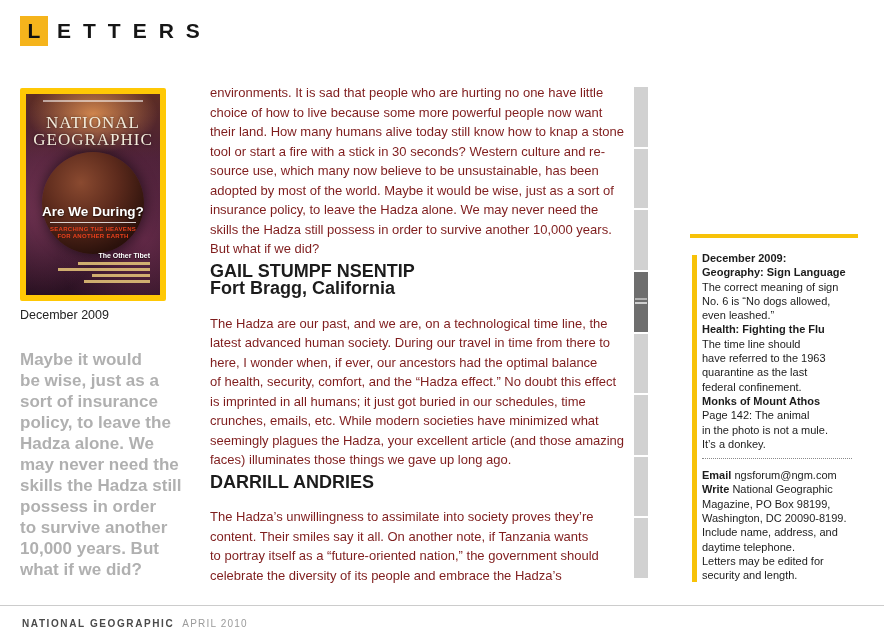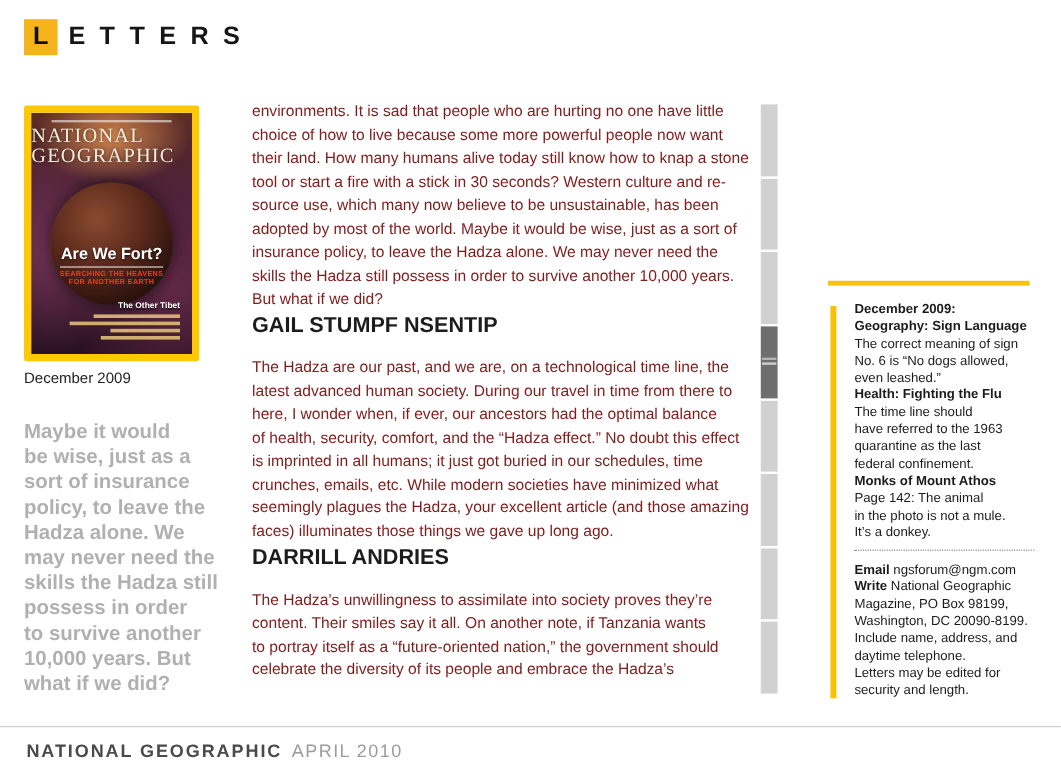--- a/index.html
+++ b/index.html
@@ -22,21 +22,21 @@
     border:6px solid #FFC805;border-radius:2px;overflow:hidden;
     background:
       radial-gradient(90px 55px at 50% 10%, rgba(238,156,86,.8), rgba(120,60,40,0) 72%),
       radial-gradient(95px 120px at 12% 58%, rgba(168,76,118,.5), rgba(0,0,0,0) 70%),
       radial-gradient(120px 140px at 88% 72%, rgba(150,62,104,.45), rgba(0,0,0,0) 72%),
       linear-gradient(180deg,#5d2d24 0%,#4a2036 32%,#3b1a2f 62%,#2a1122 100%);
   }
   .cover-inner{position:absolute;inset:0;}
   .microbar{position:absolute;top:6px;left:17px;width:100px;height:2px;background:rgba(255,255,255,.55);}
   .masthead{
-    position:absolute;top:10px;width:100%;text-align:left;
+    position:absolute;top:20px;width:100%;text-align:center;
     font-family:"Liberation Serif", serif;color:#f3ecdc;font-size:17px;line-height:17px;
     letter-spacing:1px;text-shadow:0 0 3px rgba(0,0,0,.5);
   }
   .planet{
     position:absolute;left:16px;top:58px;width:102px;height:102px;border-radius:50%;
     background:radial-gradient(circle at 38% 30%, #8a4a30 0%, #5c2a1c 40%, #2c120c 75%, #180805 100%);
     box-shadow:0 0 14px rgba(0,0,0,.6);
   }
   .headline-wrap{position:absolute;top:110px;width:100%;text-align:center;}
   .headline{font-weight:bold;font-size:13.5px;color:#ffffff;text-shadow:0 1px 2px rgba(0,0,0,.7);}
@@ -65,51 +65,51 @@
   .scrubber .seg{flex:1;background:#d1d1d1;position:relative;}
   .scrubber .seg.active{background:#6e6e6e;}
   .scrubber .grip{position:absolute;left:1px;right:1px;height:2px;background:#b2b2b2;}
   .scrubber .grip.g1{top:26px;}
   .scrubber .grip.g2{top:30px;background:#cfcfcf;}
   
   .rightcol{position:absolute;left:690px;top:231px;width:180px;}
   .corr-heading{font-size:13.5px;font-weight:bold;color:#111;}
   .corr-underline{height:4px;background:#F7C208;margin-top:3px;width:168px;}
   .corr-bar{position:absolute;left:2px;top:24px;width:5px;height:327px;background:#F7C208;}
-  .corr-content{margin-left:22px;margin-top:13px;width:156px;font-size:11px;line-height:14.3px;color:#1c1c1c;}
+  .corr-content{margin-left:12px;margin-top:13px;width:156px;font-size:11px;line-height:14.3px;color:#1c1c1c;}
   .corr-title{font-weight:bold;}
   .corr-body{white-space:pre-line;}
   .dotted-divider{border-top:1px dotted #8a8a8a;width:150px;margin:7px 0 9px 0;}
   .contact-line b{font-weight:bold;}
   .contact-val{white-space:pre-line;}
   .contact-note{white-space:pre-line;}
   
   .footer-rule{position:absolute;left:0;right:0;top:605px;height:1px;background:#cccccc;}
-  .footer{position:absolute;left:22px;top:618px;font-size:15px;}
+  .footer{position:absolute;left:22px;top:618px;font-size:10px;}
   .footer .brand{font-weight:bold;letter-spacing:1.6px;color:#4a4a4a;}
   .footer .issue{letter-spacing:1.2px;color:#9b9b9b;margin-left:8px;}
 </style>
 </head>
 <body>
 
 <div class="logo">
   <span class="lbox">L</span>
   <span class="rest">ETTERS</span>
 </div>
 
 <div class="cover">
   <div class="cover-inner">
     <div class="microbar"></div>
     <div class="masthead">
       <div>NATIONAL</div>
       <div>GEOGRAPHIC</div>
     </div>
     <div class="planet"></div>
     <div class="headline-wrap">
-      <div class="headline">Are We Fort?</div>
+      <div class="headline">Are We During?</div>
       <div class="headline-rule"></div>
       <div class="subhead" style="white-space:pre-line">SEARCHING THE HEAVENS
 FOR ANOTHER EARTH</div>
     </div>
     <div class="coverlines">
       <div class="coverline-title">The Other Tibet</div>
       <div class="coverline-bar" style="width:72px"></div>
       <div class="coverline-bar" style="width:92px"></div>
       <div class="coverline-bar" style="width:58px"></div>
       <div class="coverline-bar" style="width:66px"></div>
@@ -135,20 +135,21 @@
 choice of how to live because some more powerful people now want
 their land. How many humans alive today still know how to knap a stone
 tool or start a fire with a stick in 30 seconds? Western culture and re-
 source use, which many now believe to be unsustainable, has been
 adopted by most of the world. Maybe it would be wise, just as a sort of
 insurance policy, to leave the Hadza alone. We may never need the
 skills the Hadza still possess in order to survive another 10,000 years.
 But what if we did?</div>
   <div class="sig">
     <div>GAIL STUMPF NSENTIP</div>
+    <div>Fort Bragg, California</div>
   </div>
   <div class="para">The Hadza are our past, and we are, on a technological time line, the
 latest advanced human society. During our travel in time from there to
 here, I wonder when, if ever, our ancestors had the optimal balance
 of health, security, comfort, and the “Hadza effect.” No doubt this effect
 is imprinted in all humans; it just got buried in our schedules, time
 crunches, emails, etc. While modern societies have minimized what
 seemingly plagues the Hadza, your excellent article (and those amazing
 faces) illuminates those things we gave up long ago.</div>
   <div class="sig">

